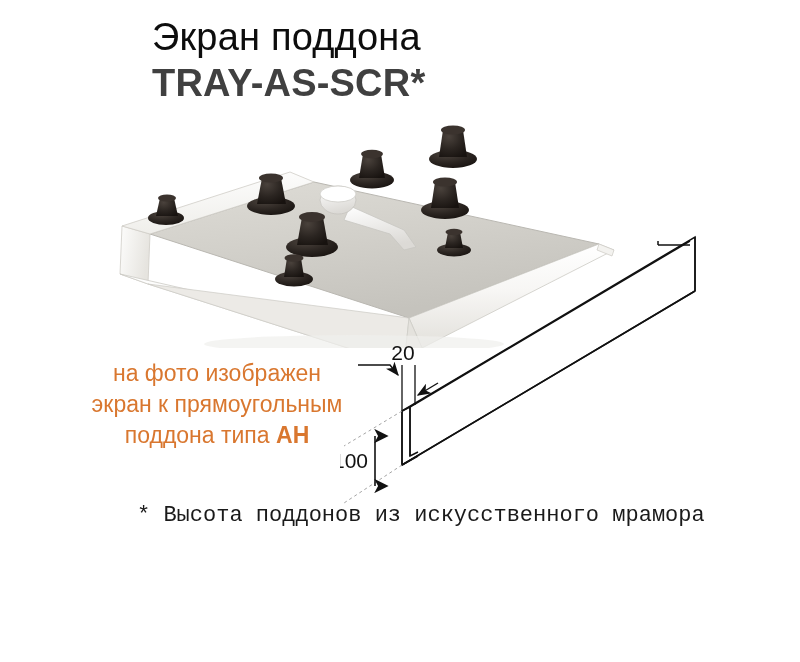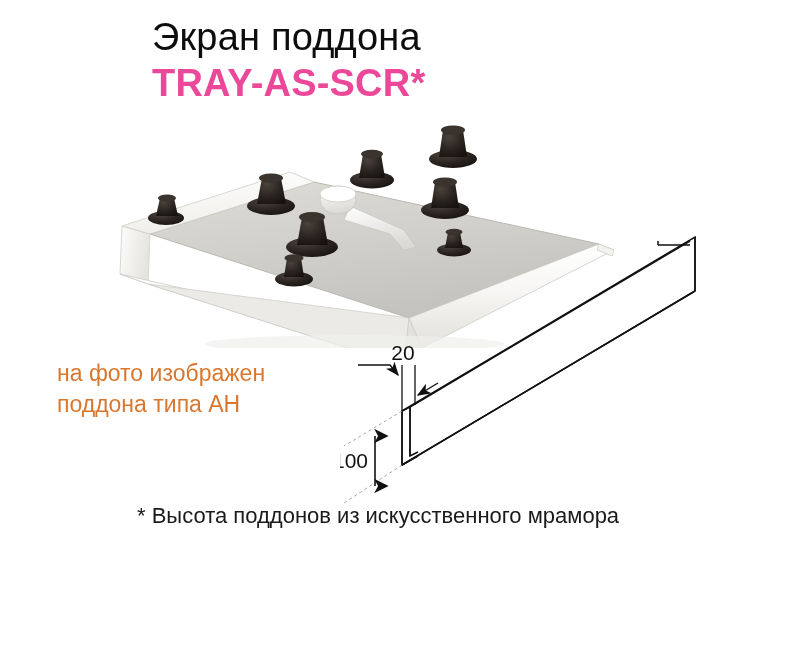--- a/index.html
+++ b/index.html
@@ -32,21 +32,21 @@
     line-height: 46px;
     letter-spacing: 0.2px;
     color: #0d0d0d;
     white-space: nowrap;
   }
   #title-line-2 {
     font-size: 38px;
     font-weight: 700;
     line-height: 46px;
     letter-spacing: 0.2px;
-    color: #ec4899;
+    color: #404040;
     white-space: nowrap;
   }
 
   
   #photo {
     position: absolute;
     left: 104px;
     top: 122px;
     width: 512px;
     height: 226px;
@@ -56,22 +56,23 @@
   
   #caption {
     position: absolute;
     left: 57px;
     top: 358px;
     width: 320px;
     font-size: 23px;
     line-height: 31px;
     color: #d9772f;
     font-weight: 400;
-  }
-  #caption .bold-run { font-weight: 400; }
+    text-align: center;
+  }
+  #caption .bold-run { font-weight: 700; }
 
   
   #drawing {
     position: absolute;
     left: 340px;
     top: 215px;
     width: 460px;
     height: 290px;
     text-decoration: underline;
   }
@@ -80,21 +81,21 @@
   
   #footnote {
     position: absolute;
     left: 137px;
     top: 500px;
     width: 600px;
     font-size: 22px;
     line-height: 32px;
     color: #1a1a1a;
   }
-  .fn-line { white-space: nowrap; }
+  .fn-line { white-space: nowrap; font-family: Liberation Mono, monospace; }
   .fn-line.indent { padding-left: 10px; }
 </style>
 </head>
 <body>
 
 <div id="page">
 
   <div id="heading">
     <div id="title-line-1">Экран поддона</div>
     <div id="title-line-2">TRAY-AS-SCR*</div>
@@ -194,20 +195,21 @@
         <ellipse cx="234" cy="78" rx="18" ry="14" fill="url(#siphonG)" stroke="#c6c4bf" stroke-width="0.8"></ellipse>
         <ellipse cx="234" cy="72" rx="18" ry="8" fill="#ffffff" stroke="#cdcbc6" stroke-width="0.8"></ellipse>
       </g>
 
       <ellipse cx="250" cy="222" rx="150" ry="9" fill="#f0efed" opacity="0.7"></ellipse>
     </svg>
   </div>
 
   <div id="caption">
     <div>на фото изображен</div>
+    <div>экран к прямоугольным</div>
     <div><span>поддона типа </span><span class="bold-run">AH</span></div>
   </div>
 
   <div id="drawing">
     <svg width="460" height="290" viewBox="0 0 460 290" xmlns="http://www.w3.org/2000/svg">
       <defs>
         <marker id="arrHead" markerWidth="10" markerHeight="8" refX="9" refY="4" orient="auto" markerUnits="strokeWidth">
           <path d="M0,0 L10,4 L0,8 L2.6,4 Z" fill="#111111"></path>
         </marker>
         <marker id="arrUp" markerWidth="9" markerHeight="9" refX="4.5" refY="8.5" orient="auto" markerUnits="strokeWidth">

